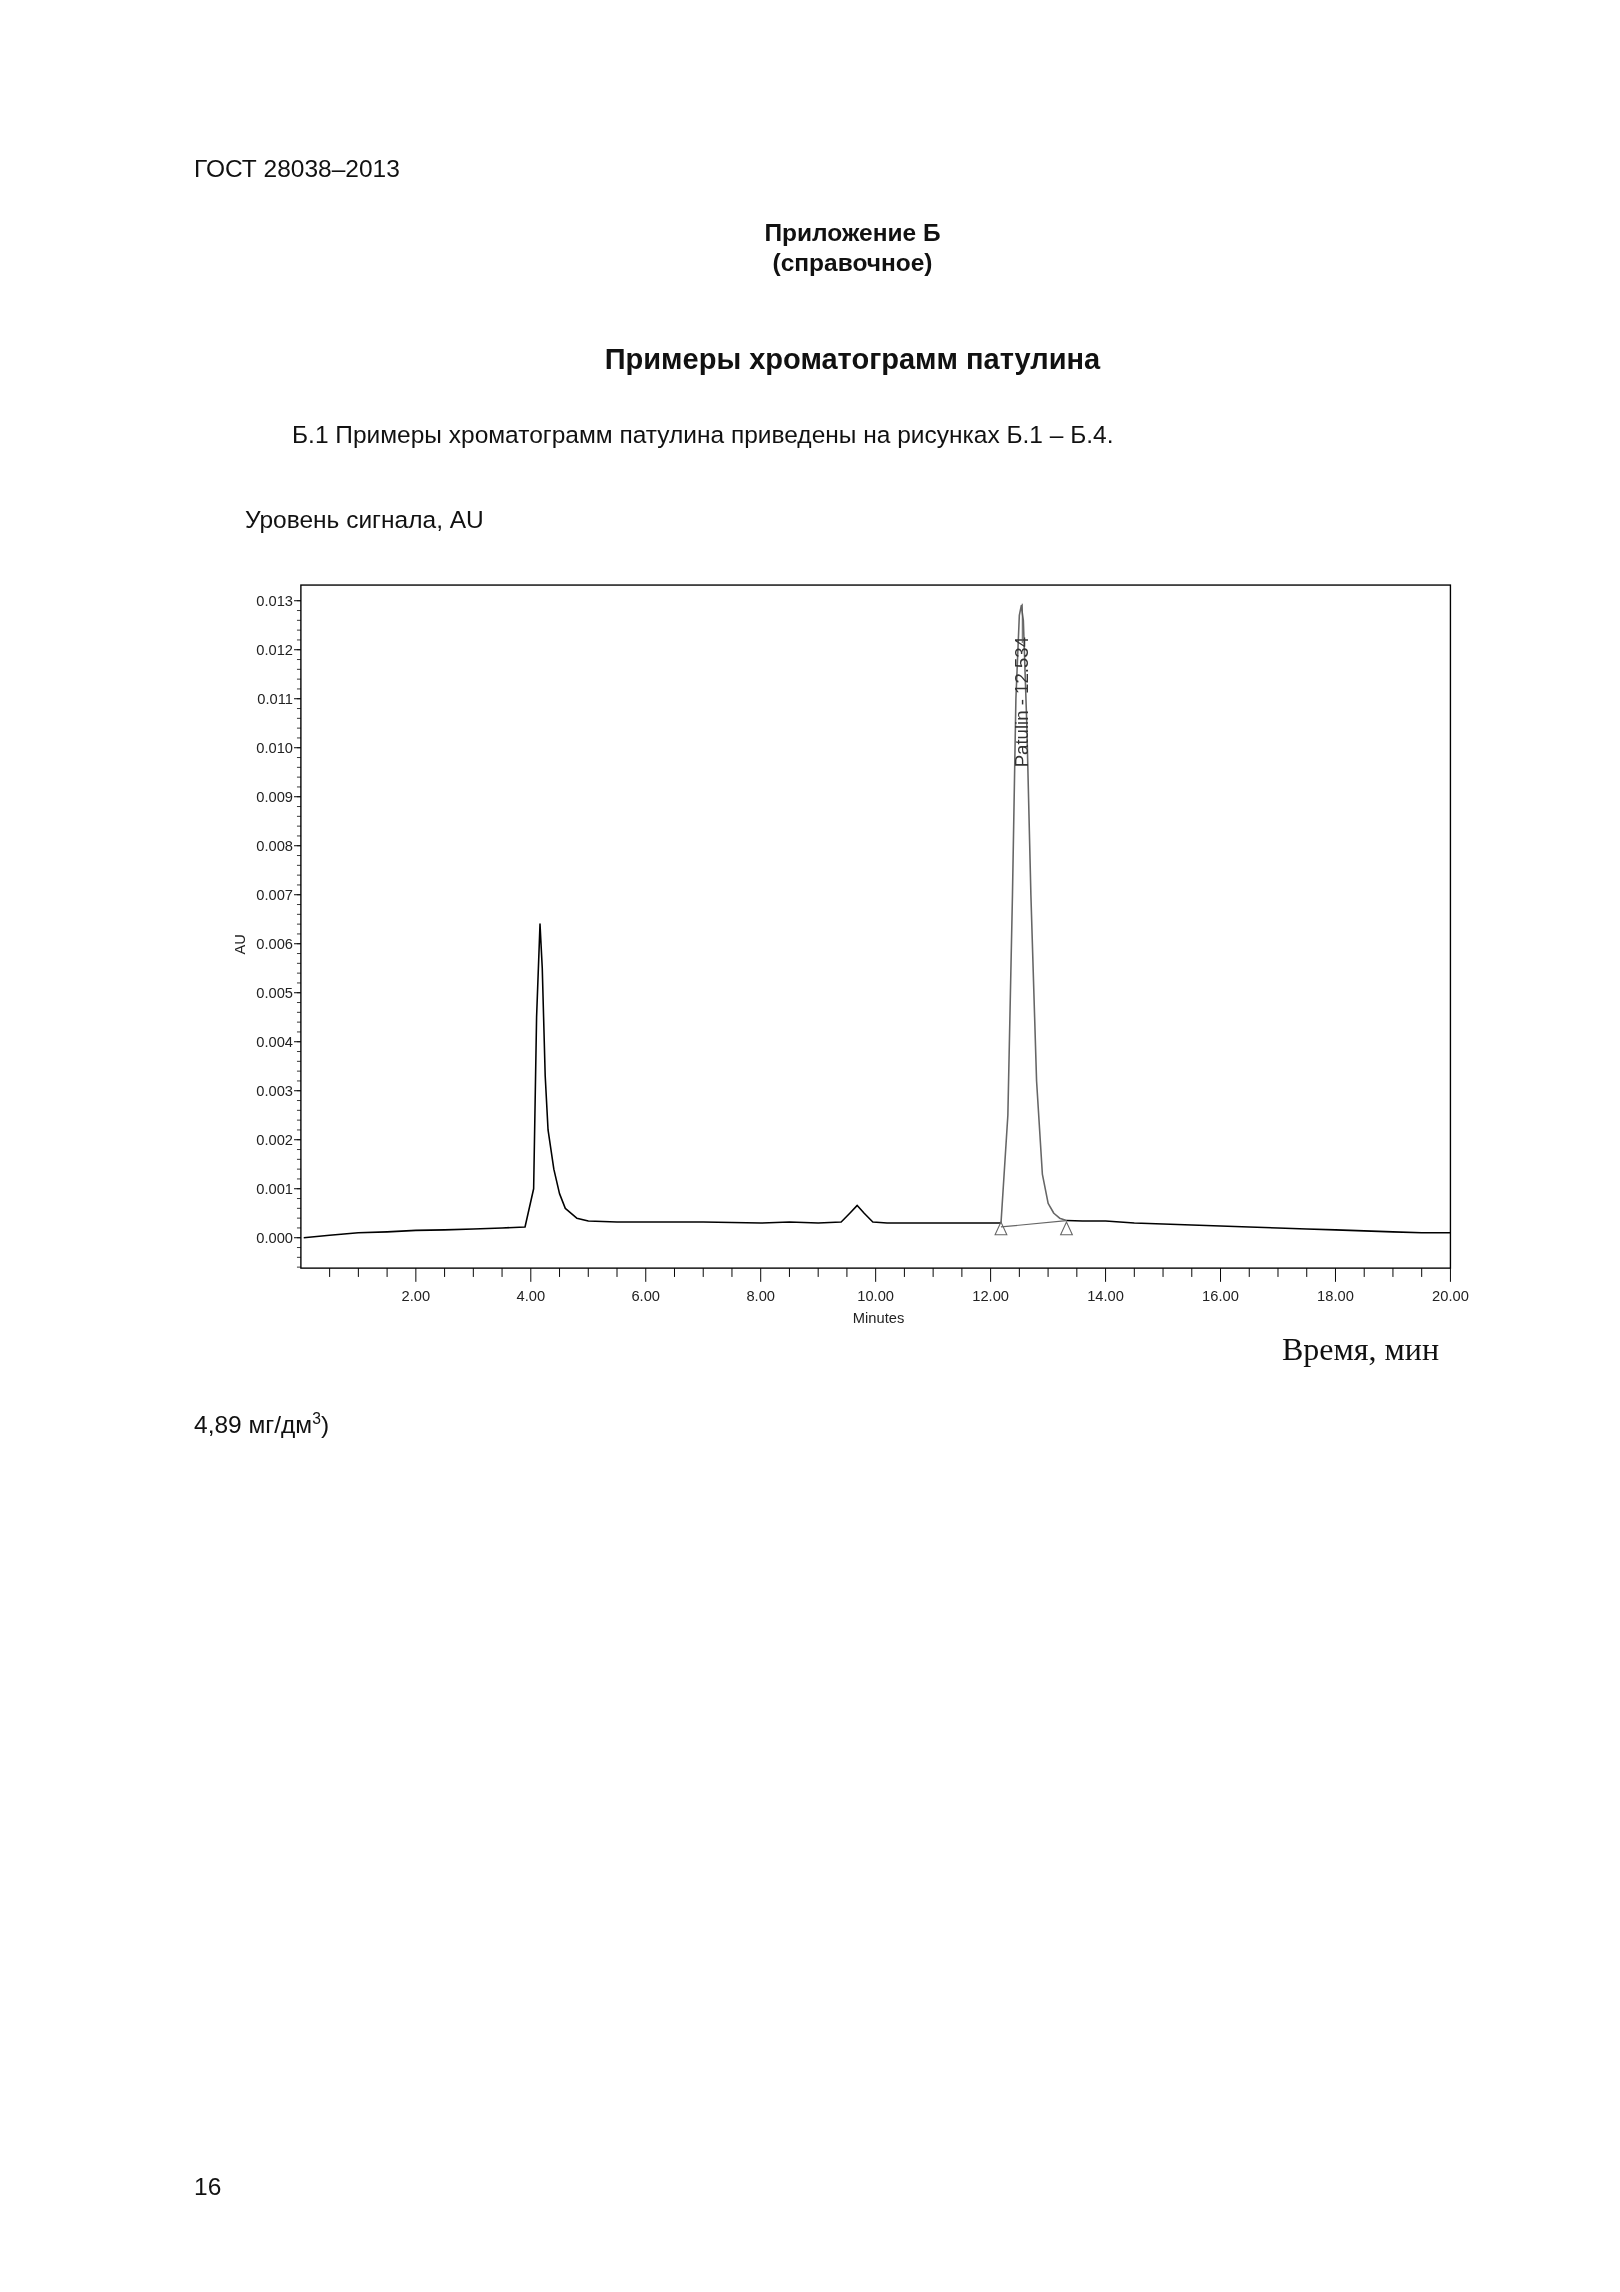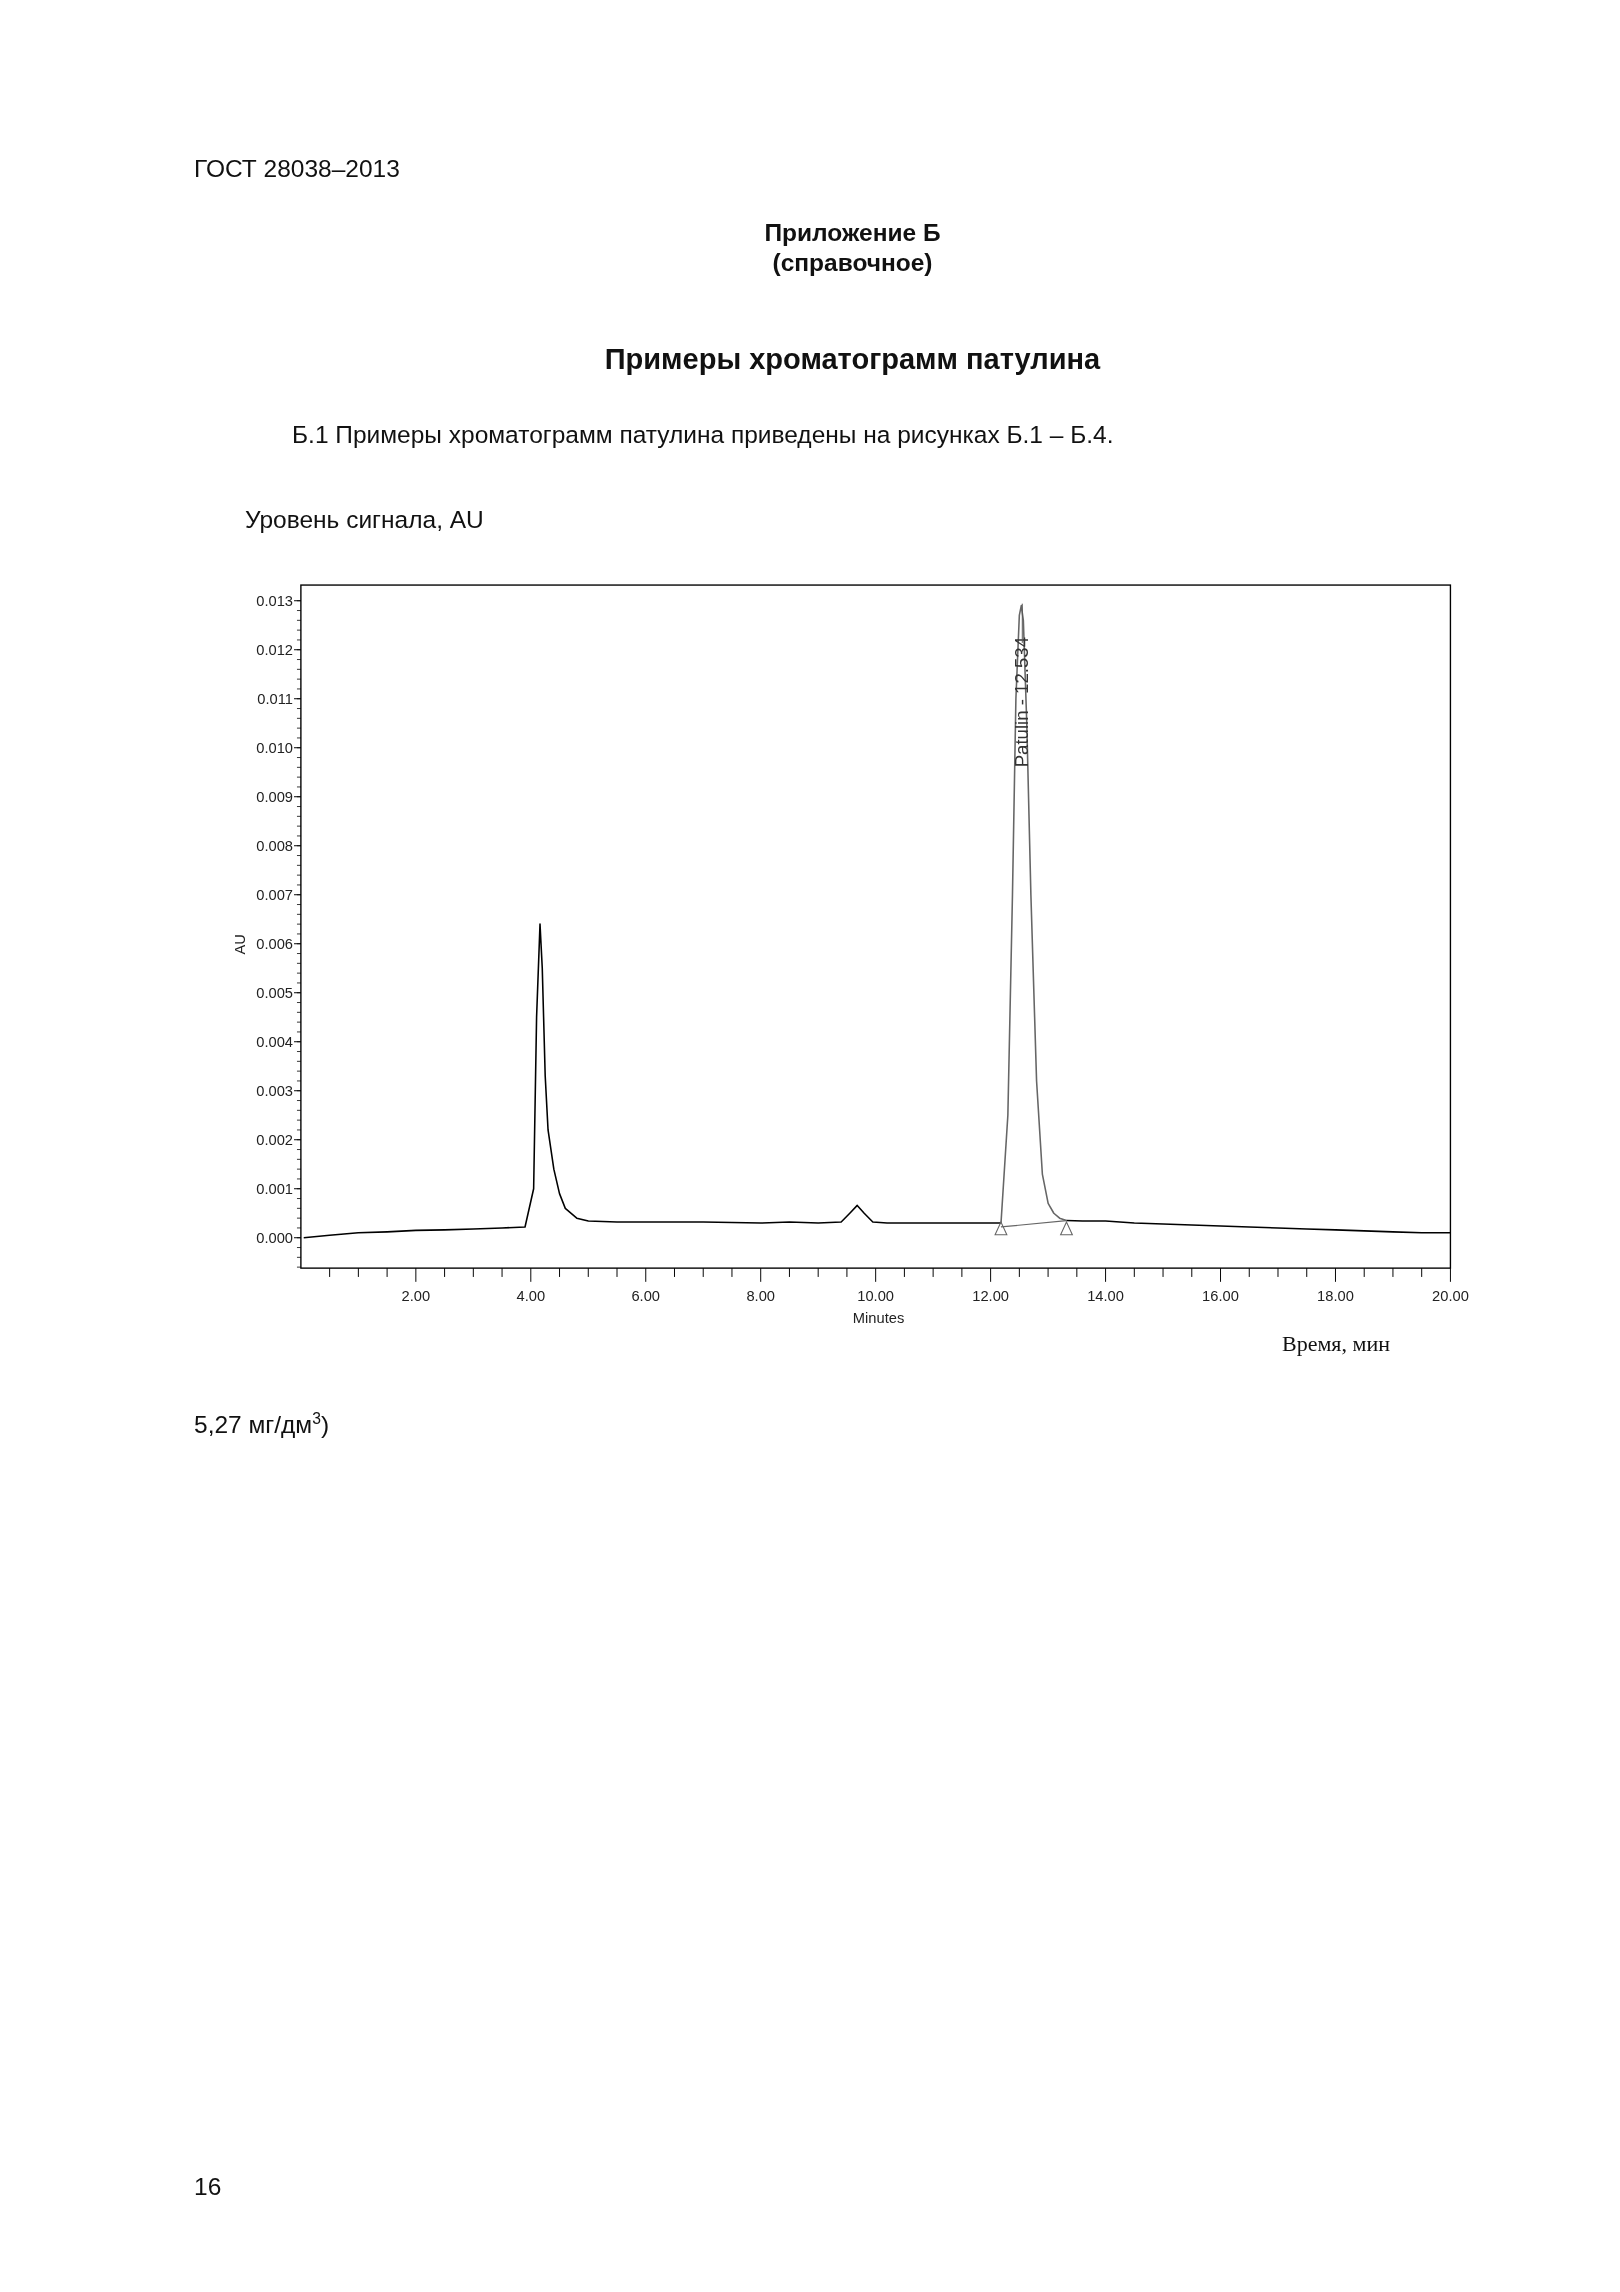--- a/index.html
+++ b/index.html
@@ -4,21 +4,21 @@
 <style>
   html, body { margin: 0; padding: 0; background: #ffffff; }
   body { width: 1620px; height: 2293px; position: relative; overflow: hidden;
          font-family: "Liberation Sans", sans-serif; color: #111; }
   .abs { position: absolute; }
   .doc-id { left: 194px; top: 155px; font-size: 24.5px; font-weight: normal; }
   .appendix { left: 0; width: 1705px; top: 218px; text-align: center; font-size: 24.5px; font-weight: bold; line-height: 30px; }
   .section-title { left: 0; width: 1705px; top: 343px; text-align: center; font-size: 29px; font-weight: bold; }
   .para { left: 292px; top: 421px; font-size: 24.5px; }
   .ylabel-ru { left: 245px; top: 506px; font-size: 24.5px; text-align: center; }
-  .xlabel-ru { left: 1282px; top: 1331px; font-size: 22px; font-family: "Liberation Serif", serif; }
+  .xlabel-ru { left: 1282px; top: 1331px; font-size: 32px; font-family: "Liberation Serif", serif; }
   .caption { left: 194px; top: 1404px; width: 1313px; font-size: 24.5px; line-height: 30px; }
   .caption .indent { padding-left: 98px; }
   .page-num { left: 194px; top: 2135px; font-size: 24.5px; margin-top: 38px; }
   svg.chart { position: absolute; left: 0; top: 0; }
   .tick-label { font-family: "Liberation Sans", sans-serif; font-size: 15px; fill: #222; }
   .axis-title { font-family: "Liberation Sans", sans-serif; font-size: 15px; fill: #222; }
   .peak-label { font-family: "Liberation Sans", sans-serif; font-size: 19px; fill: #333; }
 </style>
 </head>
 <body>
@@ -199,17 +199,17 @@
       <line x1="1043.1191" y1="616" x2="1043.1191" y2="656" stroke="#555" stroke-width="1"></line>
       <line x1="1021.357" y1="1252" x2="1088.218" y2="1245.5" stroke="#666" stroke-width="1.2"></line>
       <polygon points="1021.357,1247 1015.357,1260 1027.357,1260" fill="none" stroke="#666" stroke-width="1.1"></polygon>
       <polygon points="1088.218,1247 1082.218,1260 1094.218,1260" fill="none" stroke="#666" stroke-width="1.1"></polygon>
     </g>
 </svg>
 
 <div class="abs xlabel-ru">Время, мин</div>
 
 <div class="abs caption">
-  <div><span>5,27 мг/дм</span><sup style="font-size:15.7px">3</sup><span>)</span></div>
+  <div><span>4,89 мг/дм</span><sup style="font-size:15.7px">3</sup><span>)</span></div>
 </div>
 
 <div class="abs page-num">16</div>
 
 
 </body></html>

